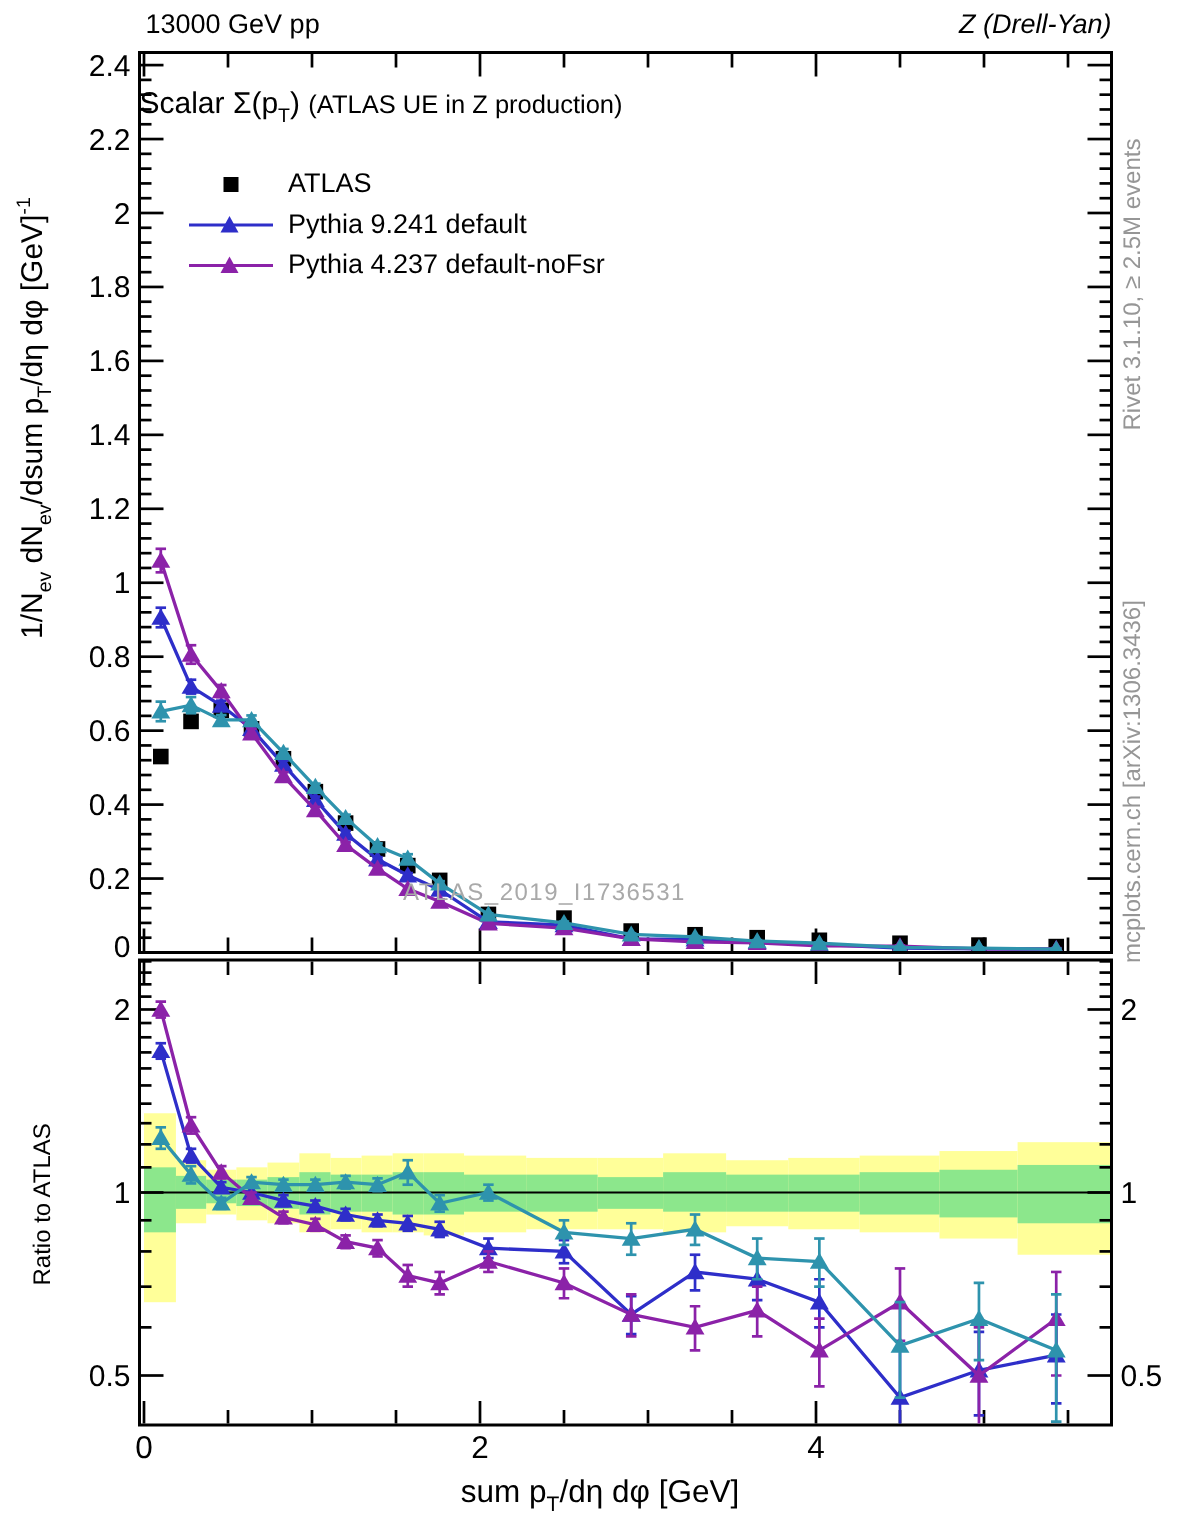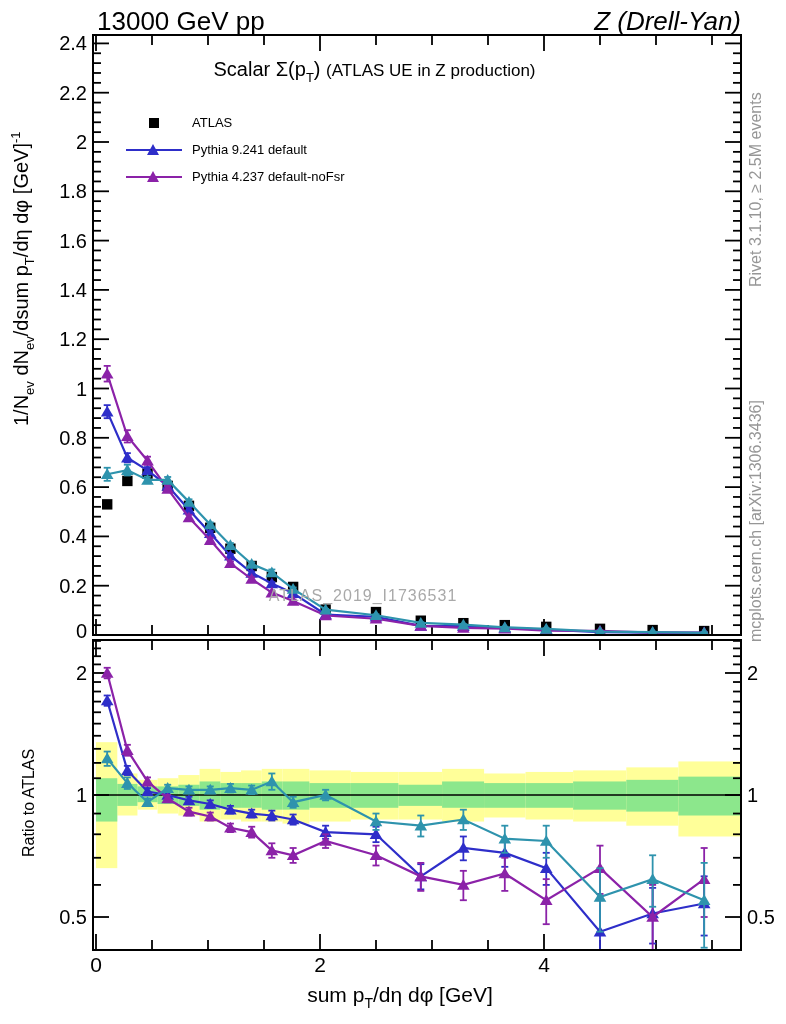--- a/index.html
+++ b/index.html
@@ -1,40 +1,40 @@
 <!DOCTYPE html>
 <html><head>
 <meta charset="utf-8">
 <style>
   html,body{margin:0;padding:0;background:#fff;}
   #page{position:relative;width:786px;height:1024px;background:#fff;overflow:hidden;
         font-family:"Liberation Sans", sans-serif;color:#000;}
   #chart-svg{position:absolute;left:0;top:0;}
   .abs{position:absolute;white-space:nowrap;}
-  .hdr{font-size:26px;}
+  .hdr{font-size:18px;}
   .hdr-right{left:93px;width:648px;text-align:right;font-style:italic;}
-  .title-wrap{left:93px;width:563px;text-align:center;top:58px;font-size:20px;}
+  .title-wrap{left:93px;width:563px;text-align:left;top:58px;font-size:20px;}
   .title-note{font-size:17px;}
   .subT{font-size:13px;vertical-align:-6px;}
   .supM{font-size:13px;vertical-align:8px;}
   .vtext{position:absolute;transform:rotate(-90deg);transform-origin:0 0;white-space:nowrap;}
   .ylab{font-size:20px;}
   .gray{color:#969696;font-size:16px;}
   .watermark{left:93px;width:540px;text-align:center;top:587px;font-size:16px;color:#a9a9a9;letter-spacing:1px;}
   .xtitle{left:76px;width:648px;text-align:center;top:983px;font-size:21px;}
   .xtitle .subT{font-size:14px;vertical-align:-6px;}
   .ratiolab{font-size:16px;}
   #legend{position:absolute;left:126px;top:109px;}
   .leg-row{display:flex;align-items:center;height:27px;}
   .leg-swatch{position:relative;width:56px;height:14px;margin-right:10px;flex:0 0 56px;}
   .leg-line{position:absolute;left:0;top:6px;width:56px;height:2.5px;}
   .leg-tri{position:absolute;left:21px;top:1px;width:0;height:0;
            border-left:6.5px solid transparent;border-right:6.5px solid transparent;}
   .leg-sq{position:absolute;left:23px;top:2px;width:10px;height:10px;background:#000;}
-  .leg-label{font-size:13px;}
+  .leg-label{font-size:18px;}
 </style>
 </head>
 <body>
 
 <div id="page">
 
   <svg id="chart-svg" width="786" height="1024">
       <defs>
         <clipPath id="clip-main">
           <rect x="94" y="36" width="646" height="598"></rect>

